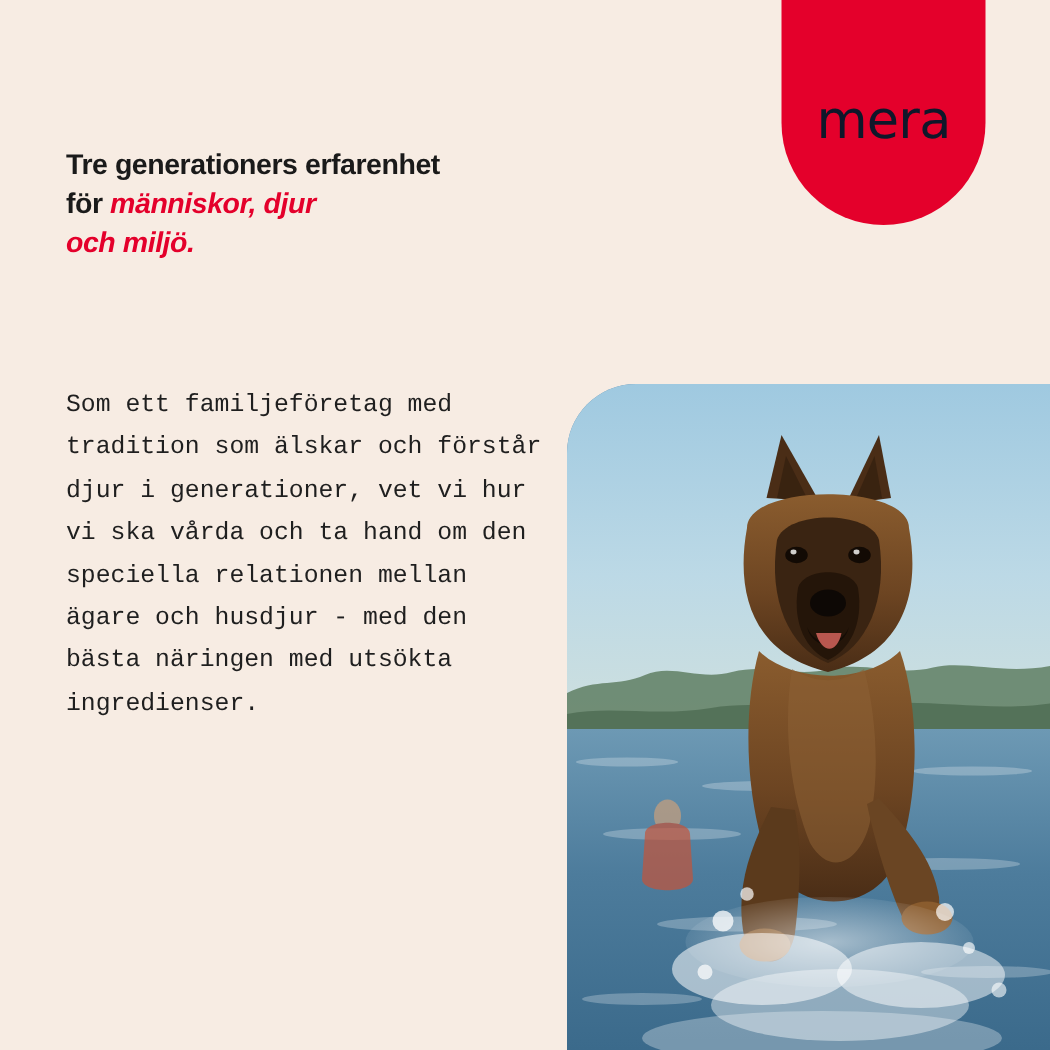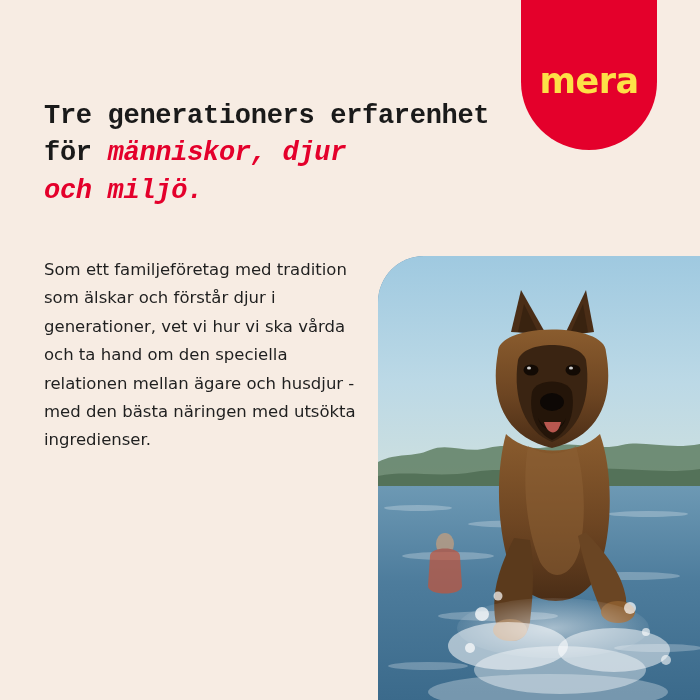--- a/index.html
+++ b/index.html
@@ -29,37 +29,37 @@
     width: 136px;
     height: 150px;
     background: #e4002b;
     border-bottom-left-radius: 68px;
     border-bottom-right-radius: 68px;
     display: flex;
     align-items: center;
     justify-content: center;
   }
   .logo-text {
-    color: #fde047;
+    color: #0f172a;
     font-family: "DejaVu Sans", sans-serif;
     font-size: 35px;
-    font-weight: bold;
+    font-weight: normal;
     letter-spacing: -0.5px;
     line-height: 1;
     padding-top: 12px;
   }
 
   
   .headline {
     position: absolute;
     top: 98px;
     left: 44px;
     width: 470px;
-    font-family: Liberation Mono, monospace;
-    font-size: 27px;
+    font-family: Liberation Sans, sans-serif;
+    font-size: 19px;
     font-weight: bold;
     line-height: 1.38;
     color: #1a1a1a;
     letter-spacing: -0.3px;
   }
   .headline .accent {
     color: #e4002b;
     font-style: italic;
     margin-top: 42px;
   }
@@ -70,20 +70,21 @@
     top: 256px;
     left: 44px;
     width: 320px;
     font-family: "DejaVu Sans", sans-serif;
     font-size: 16.5px;
     line-height: 1.72;
     color: #1f1f1f;
   }
   .body-copy p {
     margin: 0 0 22px 0;
+    font-family: Liberation Mono, monospace;
   }
   .body-copy p:last-child {
     margin-bottom: 0;
   }
 
   
   .photo {
     position: absolute;
     left: 378px;
     top: 256px;

